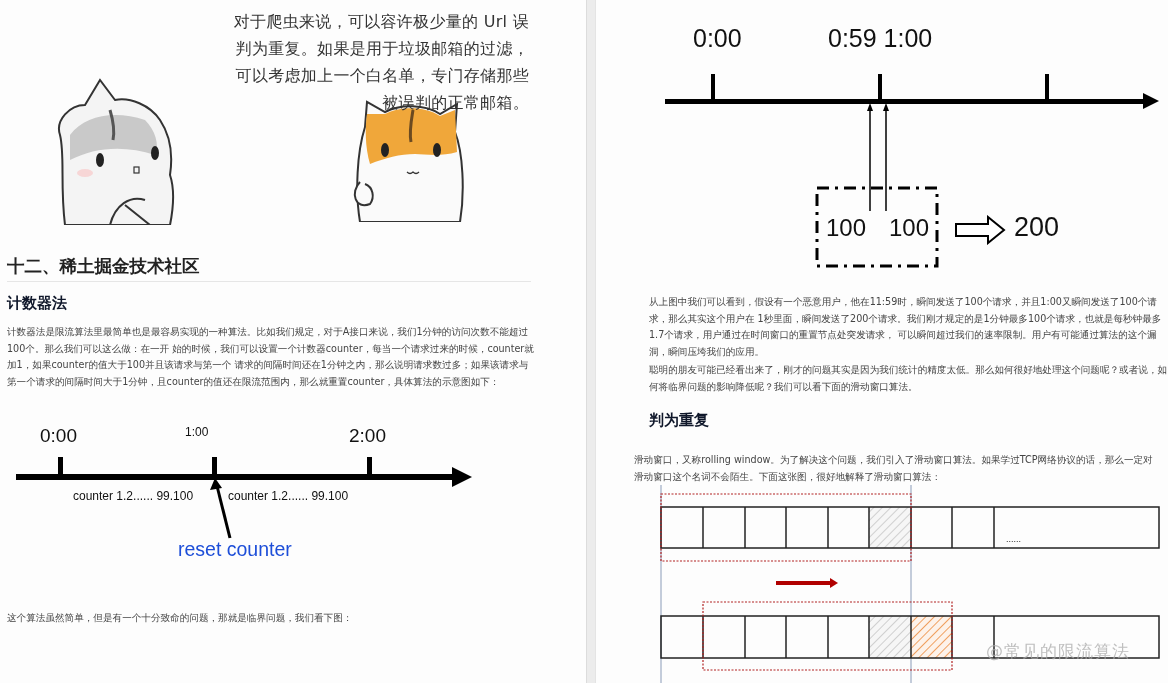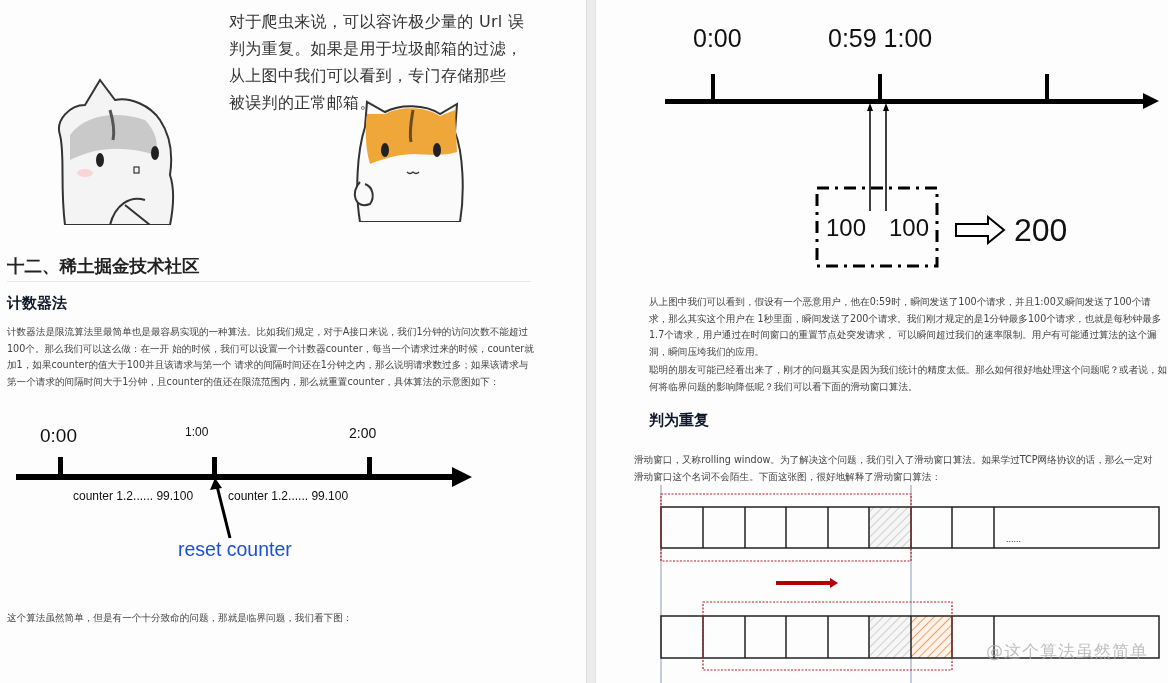--- a/index.html
+++ b/index.html
@@ -22,21 +22,21 @@
   .tick-label { font-family:"Liberation Sans",sans-serif; color:#111; }
   .bar { background:#000; }
   .svgwrap { position:absolute; }
   .mono { font-family:"Liberation Sans",sans-serif; }
 </style>
 </head>
 <body>
 
 <div class="page" id="page-left">
 
-  <div class="abs" style="left:55px; top:0; width:470px; height:225px;">
+  <div class="abs" style="left:55px; top:0; width:470px; height:225px;text-align:right;">
 
     <svg class="svgwrap" style="left:0; top:75px;" width="130" height="150" viewBox="0 0 130 150">
       <path d="M10,150 C5,110 10,80 5,60 C0,45 15,30 30,30 L45,5 L60,25 C75,22 95,30 105,45 C115,60 118,80 115,100 C120,115 118,135 115,150 Z" fill="#f4f4f4" stroke="#333" stroke-width="2"></path>
       <path d="M15,60 C30,40 60,35 90,45 C100,55 105,70 100,80 C70,70 40,72 15,85 Z" fill="#c9c9c9"></path>
       <path d="M55,35 C58,45 60,55 58,65" stroke="#555" stroke-width="3" fill="none"></path>
       <ellipse cx="45" cy="85" rx="4" ry="7" fill="#222"></ellipse>
       <ellipse cx="100" cy="78" rx="4" ry="7" fill="#222"></ellipse>
       <ellipse cx="30" cy="98" rx="8" ry="4" fill="#f7d6d6"></ellipse>
       <rect x="79" y="92" width="5" height="6" fill="none" stroke="#333" stroke-width="1.2"></rect>
       <path d="M55,150 C60,130 75,120 90,125 M70,130 L95,150" stroke="#333" stroke-width="2" fill="none"></path>
@@ -47,35 +47,35 @@
       <path d="M22,22 L40,22 C55,14 80,14 95,24 L110,18 L112,60 C95,65 80,62 70,62 C55,62 40,66 25,72 C20,55 20,35 22,22 Z" fill="#f0a73a"></path>
       <path d="M68,18 C66,30 64,40 66,50" stroke="#6b4a20" stroke-width="3" fill="none"></path>
       <ellipse cx="40" cy="58" rx="4" ry="7" fill="#222"></ellipse>
       <ellipse cx="92" cy="58" rx="4" ry="7" fill="#222"></ellipse>
       <path d="M62,80 q3,3 6,0 q3,3 6,0" stroke="#333" stroke-width="1.2" fill="none"></path>
       <path d="M15,90 C5,100 10,118 25,112 C30,105 28,95 20,92" stroke="#333" stroke-width="2" fill="#fafafa"></path>
     </svg>
     <div class="abs cap" style="left:174px; top:8px; width:300px;">
       <div>对于爬虫来说，可以容许极少量的 Url 误</div>
       <div>判为重复。如果是用于垃圾邮箱的过滤，</div>
-      <div>从上图中我们可以看到，专门存储那些</div>
+      <div>可以考虑加上一个白名单，专门存储那些</div>
       <div>被误判的正常邮箱。</div>
     </div>
   </div>
 
   <div class="abs h2" style="left:7px; top:254px;">十二、稀土掘金技术社区</div>
   <div class="abs rule" style="left:7px; top:281px; width:524px;"></div>
   <div class="abs h3" style="left:7px; top:294px;">计数器法</div>
 
   <div class="abs para" style="left:7px; top:324px; width:528px;">计数器法是限流算法里最简单也是最容易实现的一种算法。比如我们规定，对于A接口来说，我们1分钟的访问次数不能超过100个。那么我们可以这么做：在一开 始的时候，我们可以设置一个计数器counter，每当一个请求过来的时候，counter就加1，如果counter的值大于100并且该请求与第一个 请求的间隔时间还在1分钟之内，那么说明请求数过多；如果该请求与第一个请求的间隔时间大于1分钟，且counter的值还在限流范围内，那么就重置counter，具体算法的示意图如下：</div>
 
   <div class="abs" style="left:0; top:420px; width:480px; height:145px;">
     <div class="abs tick-label" style="left:40px; top:5px; font-size:19px;">0:00</div>
     <div class="abs tick-label" style="left:185px; top:5px; font-size:12px;">1:00</div>
-    <div class="abs tick-label" style="left:349px; top:5px; font-size:14px;">2:00</div>
+    <div class="abs tick-label" style="left:349px; top:5px; font-size:19px;">2:00</div>
     <div class="abs bar" style="left:16px; top:54px; width:440px; height:6px;"></div>
     <svg class="svgwrap" style="left:452px; top:47px;" width="20" height="20" viewBox="0 0 20 20">
         <polygon points="0,0 20,10 0,20" fill="#000"></polygon>
       </svg>
     <div class="abs bar" style="left:58px; top:37px; width:5px; height:20px;"></div>
     <div class="abs bar" style="left:212px; top:37px; width:5px; height:20px;"></div>
     <div class="abs bar" style="left:367px; top:37px; width:5px; height:20px;"></div>
     <div class="abs mono" style="left:73px; top:69px; font-size:12px; color:#111;">counter 1.2...... 99.100</div>
     <div class="abs mono" style="left:228px; top:69px; font-size:12px; color:#111;">counter 1.2...... 99.100</div>
     <svg class="svgwrap" style="left:205px; top:58px;" width="30" height="62" viewBox="0 0 30 62">
@@ -109,24 +109,24 @@
       <polygon points="25,0 22,8 28,8" fill="#000"></polygon>
     </svg>
     <svg class="svgwrap" style="left:158px; top:185px;" width="130" height="85" viewBox="0 0 130 85">
       <rect x="3" y="3" width="120" height="78" fill="none" stroke="#000" stroke-width="3" stroke-dasharray="12,6,3,6"></rect>
     </svg>
     <div class="abs tick-label" style="left:170px; top:214px; font-size:24px;">100</div>
     <div class="abs tick-label" style="left:233px; top:214px; font-size:24px;">100</div>
     <svg class="svgwrap" style="left:298px; top:215px;" width="52" height="30" viewBox="0 0 52 30">
       <polygon points="2,9 34,9 34,2 50,15 34,28 34,21 2,21" fill="#fff" stroke="#000" stroke-width="2"></polygon>
     </svg>
-    <div class="abs tick-label" style="left:358px; top:212px; font-size:32px;">200</div>
+    <div class="abs tick-label" style="left:358px; top:212px; font-size:27px;">200</div>
   </div>
 
-  <div class="abs para" style="left:53px; top:294px; width:520px;">从上图中我们可以看到，假设有一个恶意用户，他在0:59时，瞬间发送了100个请求，并且1:00又瞬间发送了100个请求，那么其实这个用户在 1秒里面，瞬间发送了200个请求。我们刚才规定的是1分钟最多100个请求，也就是每秒钟最多1.7个请求，用户通过在时间窗口的重置节点处突发请求， 可以瞬间超过我们的速率限制。用户有可能通过算法的这个漏洞，瞬间压垮我们的应用。</div>
+  <div class="abs para" style="left:53px; top:294px; width:520px;">从上图中我们可以看到，假设有一个恶意用户，他在11:59时，瞬间发送了100个请求，并且1:00又瞬间发送了100个请求，那么其实这个用户在 1秒里面，瞬间发送了200个请求。我们刚才规定的是1分钟最多100个请求，也就是每秒钟最多1.7个请求，用户通过在时间窗口的重置节点处突发请求， 可以瞬间超过我们的速率限制。用户有可能通过算法的这个漏洞，瞬间压垮我们的应用。</div>
   <div class="abs para" style="left:53px; top:362px; width:520px;">聪明的朋友可能已经看出来了，刚才的问题其实是因为我们统计的精度太低。那么如何很好地处理这个问题呢？或者说，如何将临界问题的影响降低呢？我们可以看下面的滑动窗口算法。</div>
 
   <div class="abs h3" style="left:53px; top:411px;">判为重复</div>
   <div class="abs para" style="left:38px; top:442px; width:520px;margin-top:10px;">滑动窗口，又称rolling window。为了解决这个问题，我们引入了滑动窗口算法。如果学过TCP网络协议的话，那么一定对滑动窗口这个名词不会陌生。下面这张图，很好地解释了滑动窗口算法：</div>
 
   <svg class="svgwrap" style="left:62px; top:485px;" width="510" height="198" viewBox="0 0 510 198">
     <defs>
       <pattern id="hg" width="6" height="6" patternUnits="userSpaceOnUse" patternTransform="rotate(45)">
         <rect width="6" height="6" fill="#f6f6f6"></rect>
           <line x1="0" y1="0" x2="0" y2="6" stroke="#cfcfcf" stroke-width="2"></line>
@@ -167,14 +167,14 @@
       <line x1="128" y1="131" x2="128" y2="173"></line>
         <line x1="170" y1="131" x2="170" y2="173"></line>
       <line x1="211" y1="131" x2="211" y2="173"></line>
         <line x1="253" y1="131" x2="253" y2="173"></line>
       <line x1="294" y1="131" x2="294" y2="173"></line>
         <line x1="336" y1="131" x2="336" y2="173"></line>
     </g>
     <rect x="45" y="117" width="249" height="68" fill="none" stroke="#b22222" stroke-width="1.2" stroke-dasharray="2,1.5"></rect>
   </svg>
 
-  <div class="abs" style="left:390px; top:640px; font-size:17px; color:rgba(170,170,170,0.75); letter-spacing:1px;">@这个算法虽然简单</div>
+  <div class="abs" style="left:390px; top:640px; font-size:17px; color:rgba(170,170,170,0.75); letter-spacing:1px;">@常见的限流算法</div>
 </div>
 
 </body></html>

